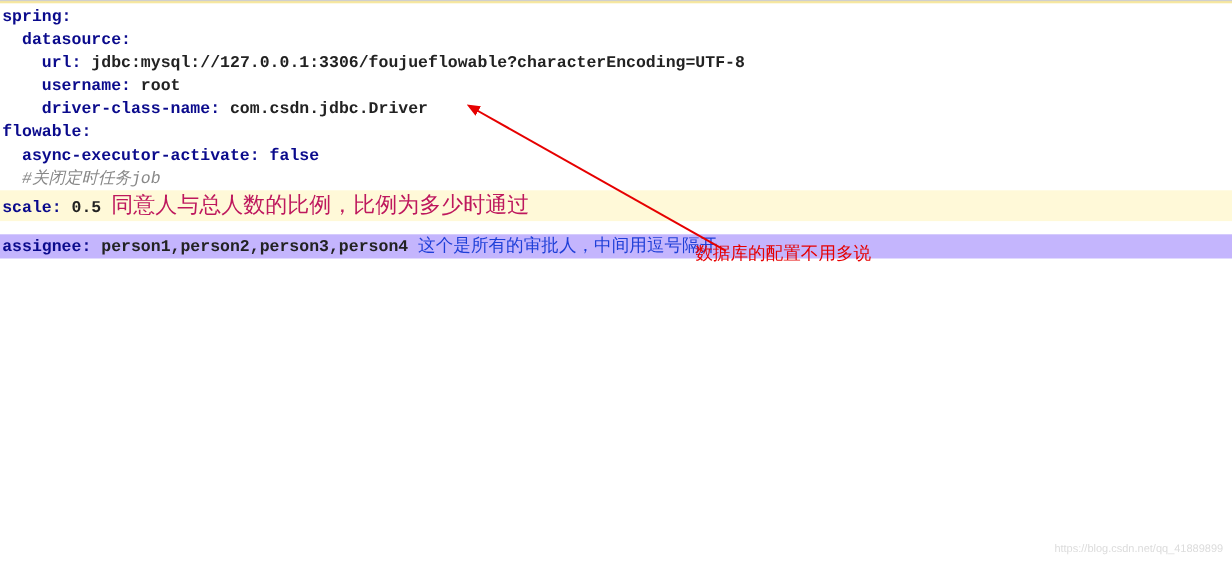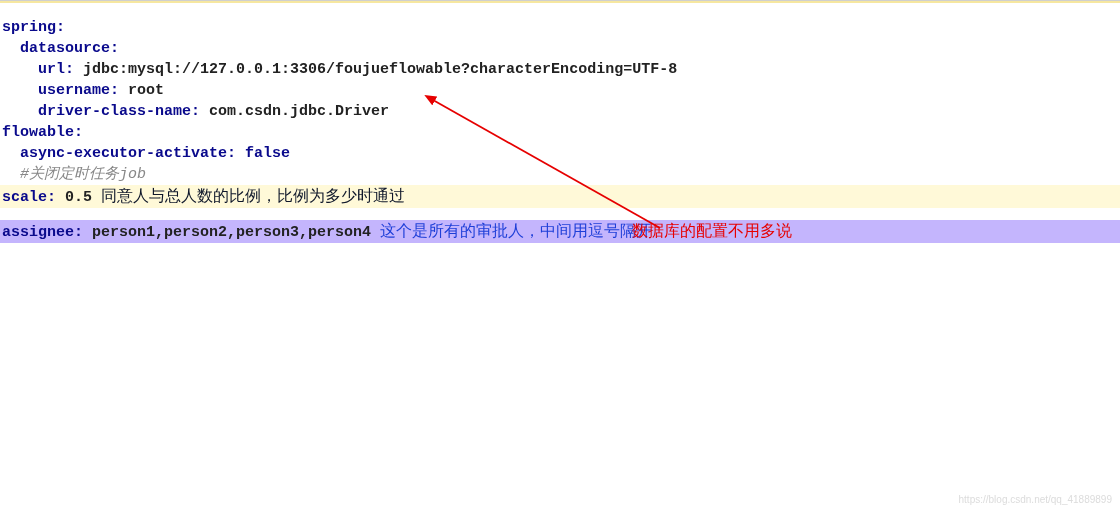--- a/index.html
+++ b/index.html
@@ -14,21 +14,20 @@
       font-family: "Courier New", Consolas, monospace;
       font-size: 15px;
       font-weight: bold;
       line-height: 1.4;
       position: relative;
       overflow: hidden;
     }
     .code-area {
       padding: 2px 0 0 0;
       position: relative;
-      margin-top: 12px;
     }
     .line {
       white-space: pre;
       padding: 0 2px;
     }
     .key {
       color: #0a0a8c;
       font-weight: bold;
     }
     .value {
@@ -47,24 +46,24 @@
     .hl-assignee {
       background: #c4b5fd;
       display: block;
     }
     .hl-yipiao {
       background: #fff4ce;
       display: block;
       min-height: 44px;
     }
     .anno-red {
-      color: #0f172a;
+      color: #be185d;
       font-family: "Microsoft YaHei", SimSun, sans-serif;
       font-weight: normal;
-      font-size: 16px;
+      font-size: 20px;
     }
     .anno-blue {
       color: #1e3fd8;
       font-family: "Microsoft YaHei", SimSun, sans-serif;
       font-weight: normal;
       font-size: 16px;
     }
     .anno-abs {
       position: absolute;
       font-family: "Microsoft YaHei", SimSun, sans-serif;

